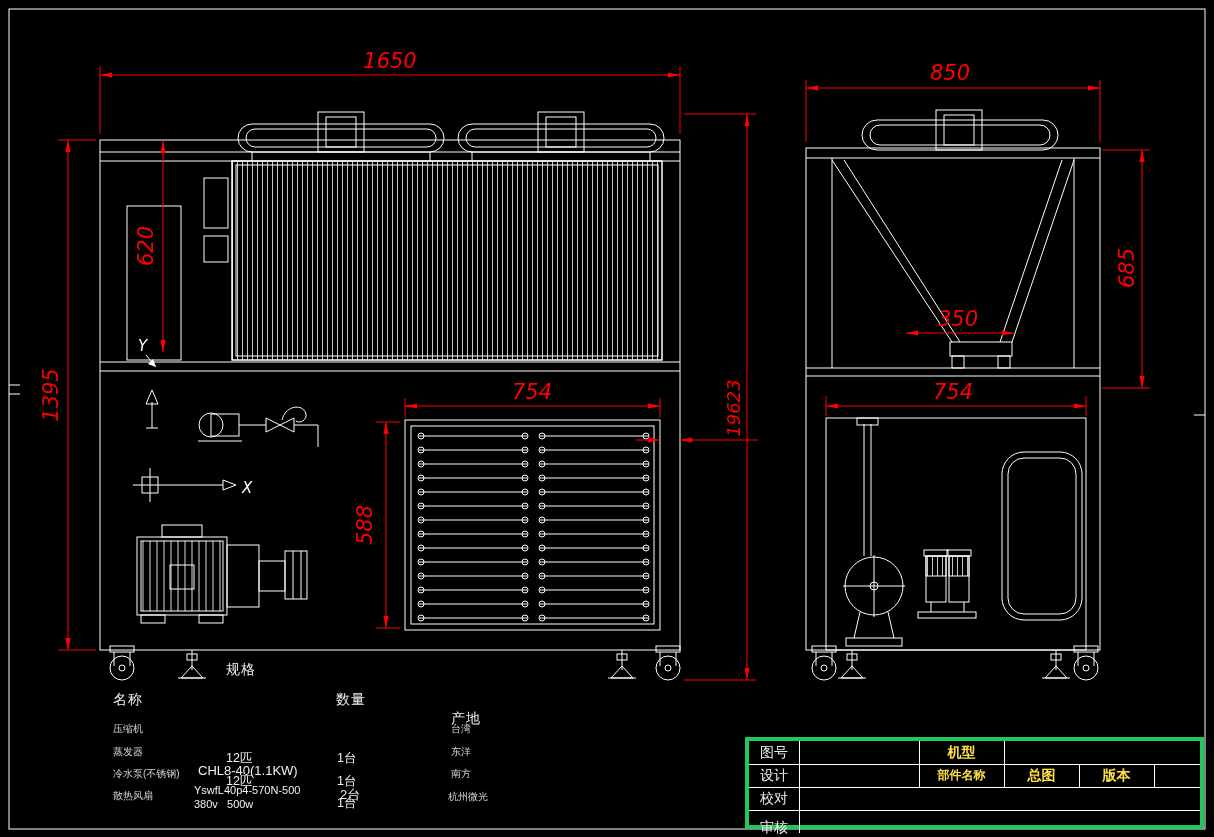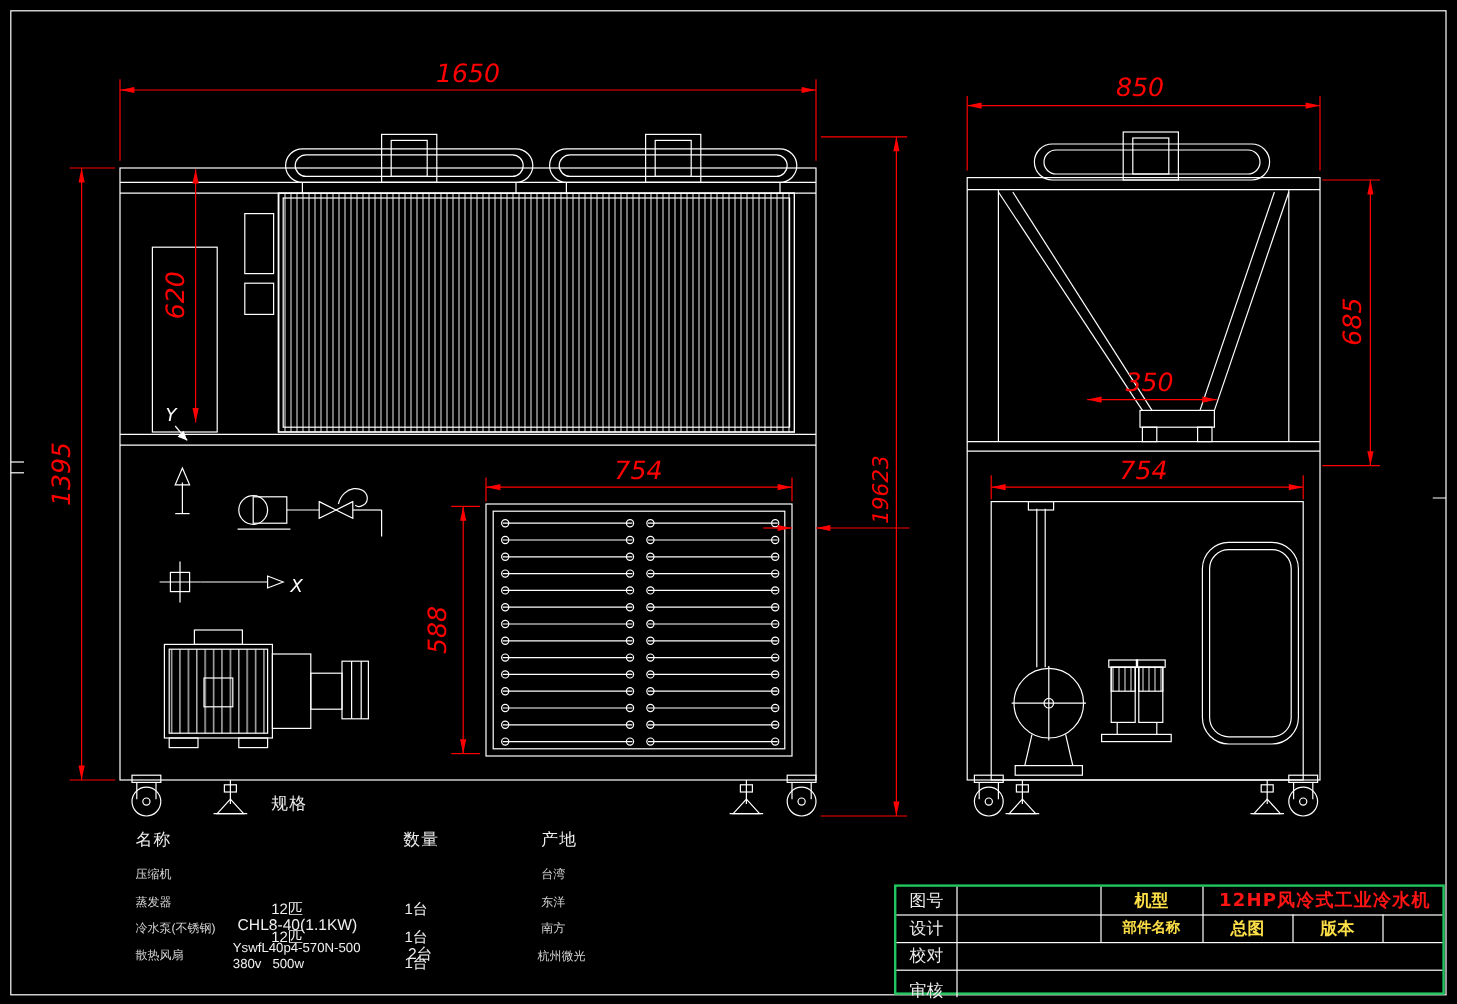--- a/index.html
+++ b/index.html
@@ -15,21 +15,21 @@
   text.d{fill:#ff0000;font-style:italic;font-size:21px;font-family:"DejaVu Sans",sans-serif;}
   text.ax{fill:#ffffff;font-style:italic;font-size:15px;font-family:"DejaVu Sans",sans-serif;}
   
   .parts span{position:absolute;white-space:pre;font-family:Liberation Sans, sans-serif;}
   .ph{font-size:14px;color:#ededed;letter-spacing:1px;}
   .pn{font-size:10px;color:#d5d5d5;}
   .ps{font-size:12.5px;color:#f0f0f0;margin-top:31px;}
   .p13{font-size:13px;color:#f0f0f0;}
   .px{font-size:11px;color:#f0f0f0;}
   
-  .tb{position:absolute;border:2px solid #22c55e;box-sizing:border-box;}
+  .tb{position:absolute;border:4px solid #22c55e;box-sizing:border-box;}
   .vl{position:absolute;width:1px;background:#ffffff;}
   .hl{position:absolute;left:0;width:100%;height:1px;background:#ffffff;}
   .cell{position:absolute;display:flex;align-items:center;justify-content:center;
         font-size:14px;white-space:nowrap;}
   .wlab{color:#ededed;}
   .rlab{color:#fde047;font-weight:bold;}
   .sm{font-size:12px;}
   .rtitle{color:#ff1414;font-size:15px;font-weight:bold;letter-spacing:1px;}
 </style>
 </head>
@@ -277,21 +277,21 @@
   <text class="d" x="958" y="326" text-anchor="middle">350</text>
   <text class="d" x="953" y="399" text-anchor="middle">754</text>
   <text class="ax" x="138" y="351">Y</text>
   <text class="ax" x="242" y="493">X</text>
 </svg>
 
 <div class="parts">
   <span class="ph" style="left:113px;top:691px">名称</span>
   <span class="ph" style="left:226px;top:661px">规格</span>
   <span class="ph" style="left:336px;top:691px">数量</span>
-  <span class="ph" style="left:451px;top:691px">产地</span>
+  <span class="ph" style="left:451px;top:710px">产地</span>
 
   <span class="pn" style="left:113px;top:722px">压缩机</span>
   <span class="ps" style="left:226px;top:719px">12匹</span>
   <span class="ps" style="left:337px;top:719px">1台</span>
   <span class="pn" style="left:451px;top:722px">台湾</span>
 
   <span class="pn" style="left:113px;top:745px">蒸发器</span>
   <span class="ps" style="left:226px;top:742px">12匹</span>
   <span class="ps" style="left:337px;top:742px">1台</span>
   <span class="pn" style="left:451px;top:745px">东洋</span>
@@ -316,19 +316,18 @@
   <div class="vl" style="left:405px;top:23px;height:23px"></div>
   <div class="hl" style="top:23px"></div>
   <div class="hl" style="top:46px"></div>
   <div class="hl" style="top:69px"></div>
 
   <div class="cell wlab" style="left:0;top:0;width:50px;height:23px">图号</div>
   <div class="cell wlab" style="left:0;top:23px;width:50px;height:23px">设计</div>
   <div class="cell wlab" style="left:0;top:46px;width:50px;height:23px">校对</div>
   <div class="cell wlab" style="left:0;top:69px;width:50px;height:35px">审核</div>
   <div class="cell rlab" style="left:170px;top:0;width:85px;height:23px">机型</div>
-  <div class="cell rtitle" style="left:255px;top:0;width:204px;height:23px">12HP风冷式工业冷水机</div>
   <div class="cell rlab sm" style="left:170px;top:23px;width:85px;height:23px">部件名称</div>
   <div class="cell rlab" style="left:255px;top:23px;width:75px;height:23px">总图</div>
   <div class="cell rlab" style="left:330px;top:23px;width:75px;height:23px">版本</div>
 </div>
 
 </div>
 
 </body></html>

